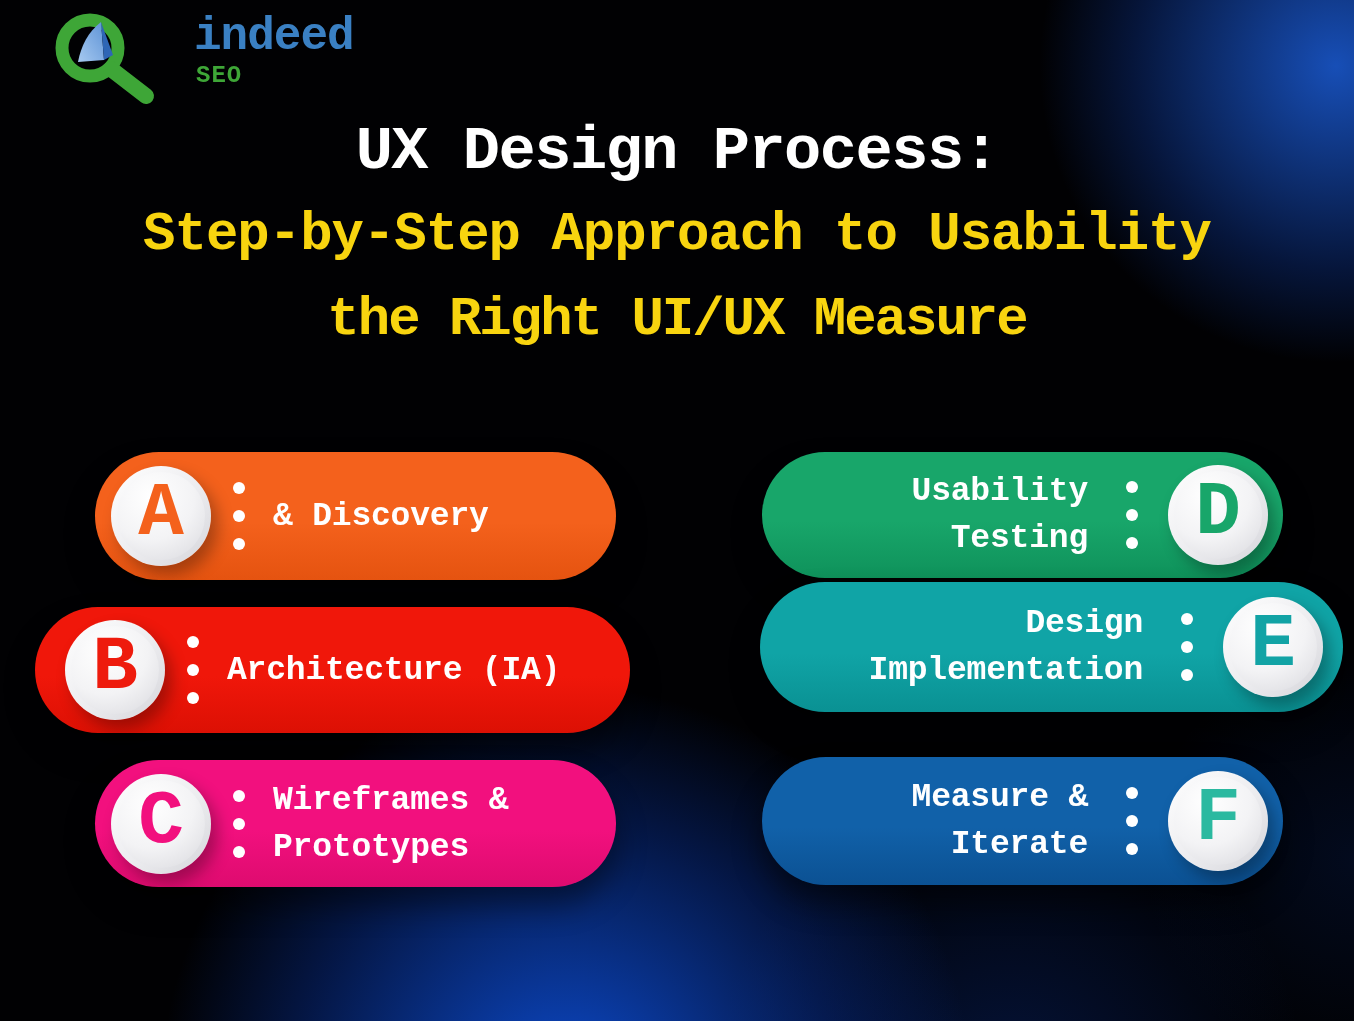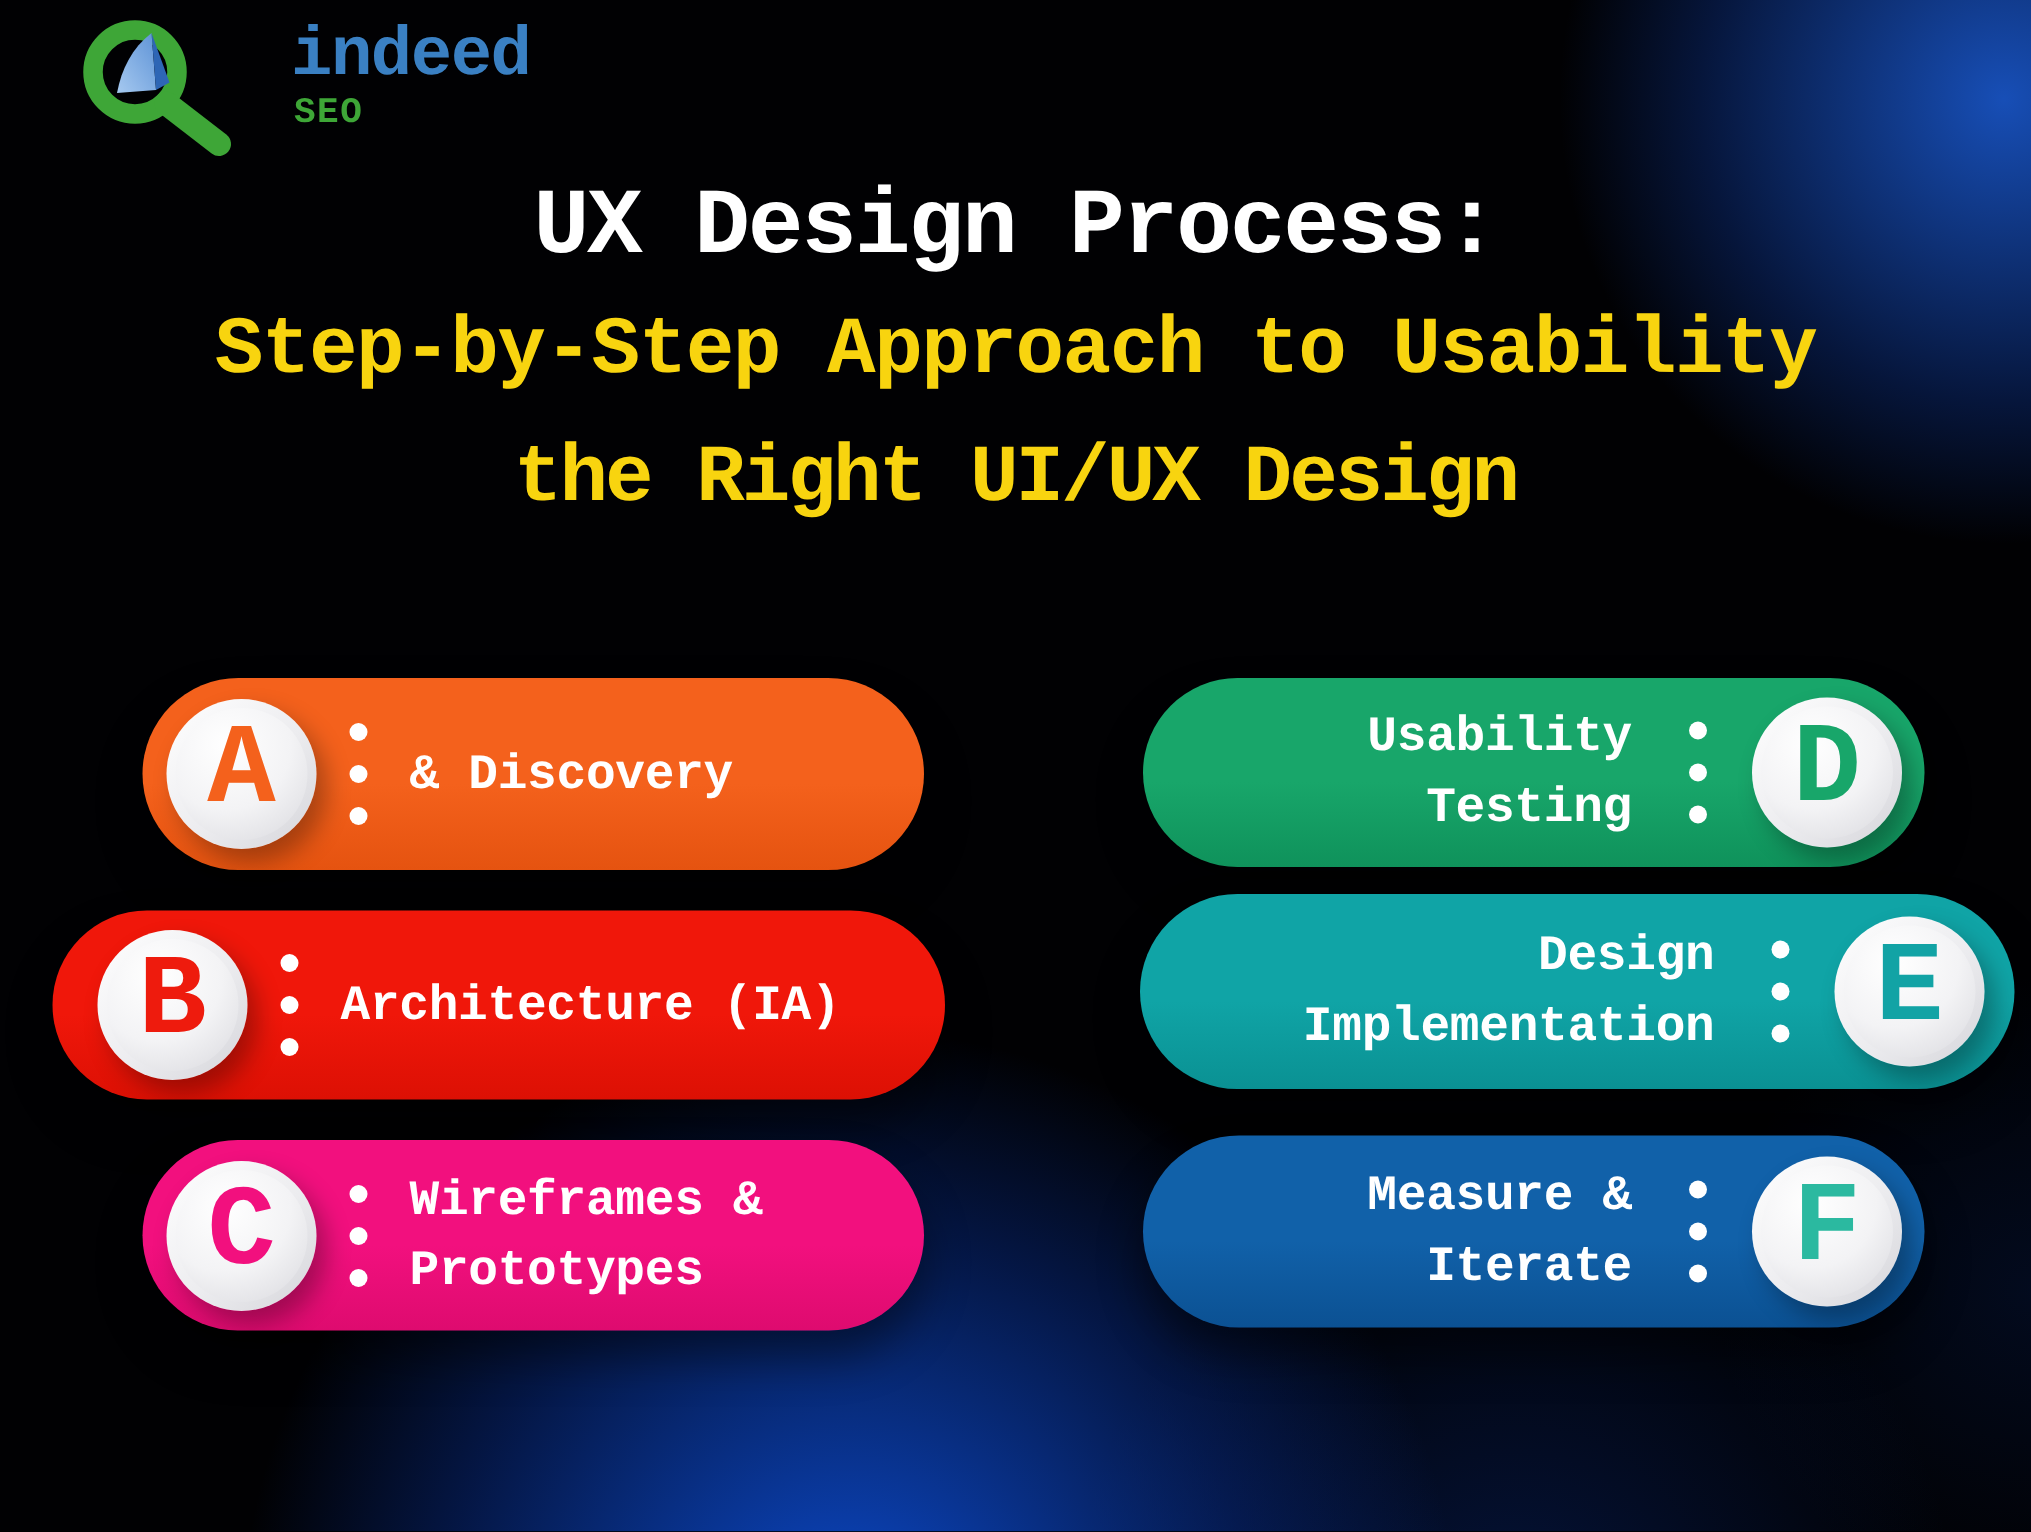--- a/index.html
+++ b/index.html
@@ -74,21 +74,21 @@
     </svg>
     <div class="logo-text">
       <div class="logo-top" style="color: rgb(58, 128, 195);">indeed</div>
       <div class="logo-bottom" style="color: rgb(62, 166, 55);">SEO</div>
     </div>
   </div>
 
   <div class="title">
     <div class="t1" style="color: rgb(255, 255, 255);">UX Design Process:</div>
     <div class="t2" style="color: rgb(248, 212, 15);">Step-by-Step Approach to Usability</div>
-    <div class="t3" style="color: rgb(248, 212, 15);">the Right UI/UX Design</div>
+    <div class="t3" style="color: rgb(248, 212, 15);">the Right UI/UX Measure</div>
   </div>
 
   <div id="cards">
       <div class="card left" style="left: 95px; top: 452px; width: 505px; height: 128px; border-radius: 64px; background: linear-gradient(rgb(244, 97, 28) 0%, rgb(244, 97, 28) 55%, rgb(229, 83, 16) 100%); padding-left: 16px;">
         <div class="badge">
           <span class="letter" style="color: rgb(244, 97, 28);">A</span>
         </div>
         <div class="dots">
           <i></i>
           <i></i>
@@ -131,21 +131,21 @@
         </div>
         <div class="dots">
           <i></i>
           <i></i>
           <i></i>
         </div>
         <div class="badge">
           <span class="letter" style="color: rgb(24, 166, 106);">D</span>
         </div>
       </div>
-      <div class="card right" style="left: 760px; top: 596px; width: 563px; height: 130px; border-radius: 65px; background: linear-gradient(rgb(16, 164, 166) 0%, rgb(16, 164, 166) 55%, rgb(10, 145, 147) 100%); padding-right: 20px;">
+      <div class="card right" style="left: 760px; top: 582px; width: 563px; height: 130px; border-radius: 65px; background: linear-gradient(rgb(16, 164, 166) 0%, rgb(16, 164, 166) 55%, rgb(10, 145, 147) 100%); padding-right: 20px;">
         <div class="label">
           <div>Design</div>
           <div>Implementation</div>
         </div>
         <div class="dots">
           <i></i>
           <i></i>
           <i></i>
         </div>
         <div class="badge">

